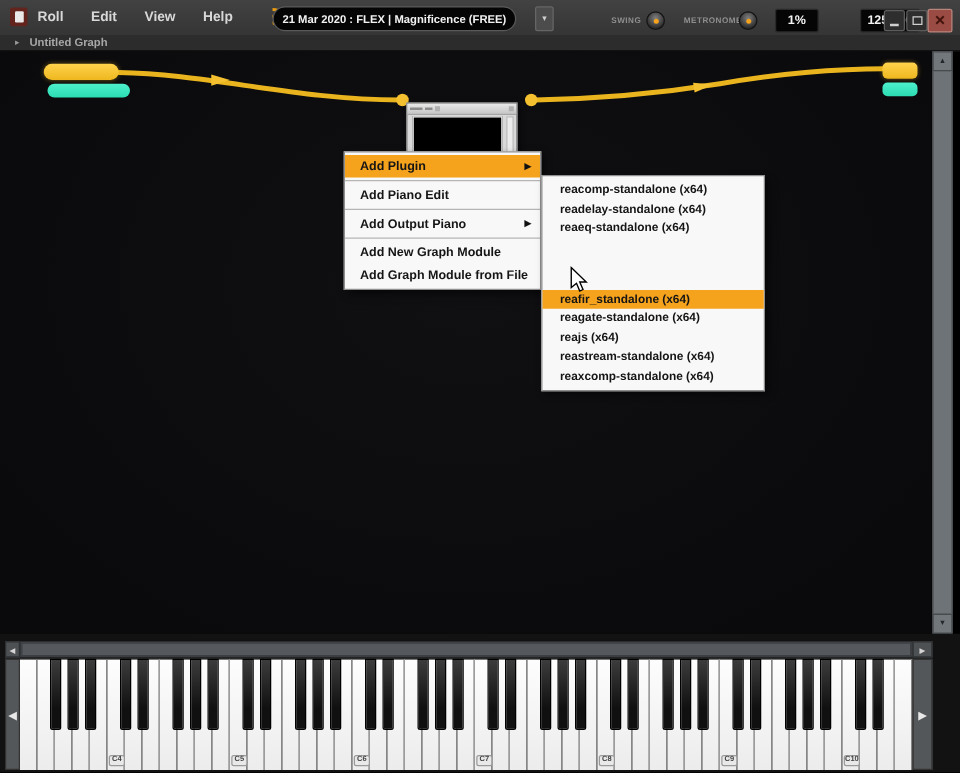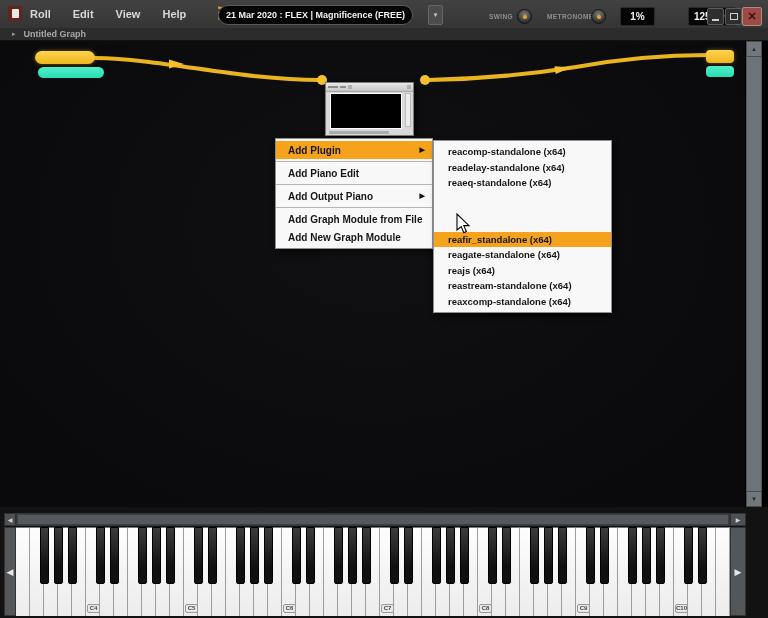--- a/index.html
+++ b/index.html
@@ -54,21 +54,21 @@
   .miniwin .tb{height:8px;background:linear-gradient(#e8e8e8,#c6c6c6);border-bottom:1px solid #a5a5a5;
                display:flex;align-items:center;gap:2px;padding:0 2px;}
   .miniwin .tb i{display:block;width:10px;height:2px;background:#8b8b8b;}
   .miniwin .tb .sq{width:4px;height:4px;background:#b0b0b0;margin-left:auto;}
   .miniwin .tb .sq2{width:4px;height:4px;background:#b0b0b0;}
   .miniwin .screen{position:absolute;left:4px;top:10px;width:70px;height:34px;background:#000;border:1px solid #fff;}
   .miniwin .side{position:absolute;right:2px;top:10px;width:6px;height:34px;background:#ececec;border:1px solid #bbb;box-sizing:border-box;}
   .miniwin .foot{position:absolute;left:3px;bottom:1px;width:60px;height:3px;background:#adadad;}
 
   
-  .ctxmenu{left:275px;top:97px;width:158px;background:#f8f8f8;border:1px solid #8f8f8f;
+  .ctxmenu{left:275px;top:80px;width:158px;background:#f8f8f8;border:1px solid #8f8f8f;
            box-shadow:3px 3px 6px rgba(0,0,0,.55);padding:2px 0;box-sizing:border-box;}
   .ctx-item{height:18px;display:flex;align-items:center;padding:0 7px 0 12px;
             font-size:10px;font-weight:bold;color:#151515;white-space:nowrap;}
   .ctx-item .subarrow{margin-left:auto;font-size:7px;color:#111;}
   .ctx-item.hl{background:var(--accent-orange,#f5a21d);}
   .menu-sep{height:1px;background:#b5b5b5;margin:2px 0;}
 
   .submenu{left:433px;top:99px;width:179px;background:#f8f8f8;border:1px solid #8f8f8f;
            box-shadow:3px 3px 6px rgba(0,0,0,.55);padding:3px 0;box-sizing:border-box;}
   .sub-item{height:15.5px;display:flex;align-items:center;padding-left:14px;
@@ -186,24 +186,24 @@
         <div class="ctx-item">
           <span>Add Piano Edit</span>
         </div>
         <div class="menu-sep"></div>
         <div class="ctx-item">
           <span>Add Output Piano</span>
           <span class="subarrow">▶</span>
         </div>
         <div class="menu-sep"></div>
         <div class="ctx-item">
+          <span>Add New Graph Module</span>
+        </div>
+        <div class="ctx-item">
           <span>Add Graph Module from File</span>
-        </div>
-        <div class="ctx-item">
-          <span>Add New Graph Module</span>
         </div>
       </div>
 
     <div class="abs submenu">
         <div class="sub-item">reacomp-standalone (x64)</div>
         <div class="sub-item">readelay-standalone (x64)</div>
         <div class="sub-item">reaeq-standalone (x64)</div>
         <div class="sub-item hl">reafir_standalone (x64)</div>
         <div class="sub-item">reagate-standalone (x64)</div>
         <div class="sub-item">reajs (x64)</div>

